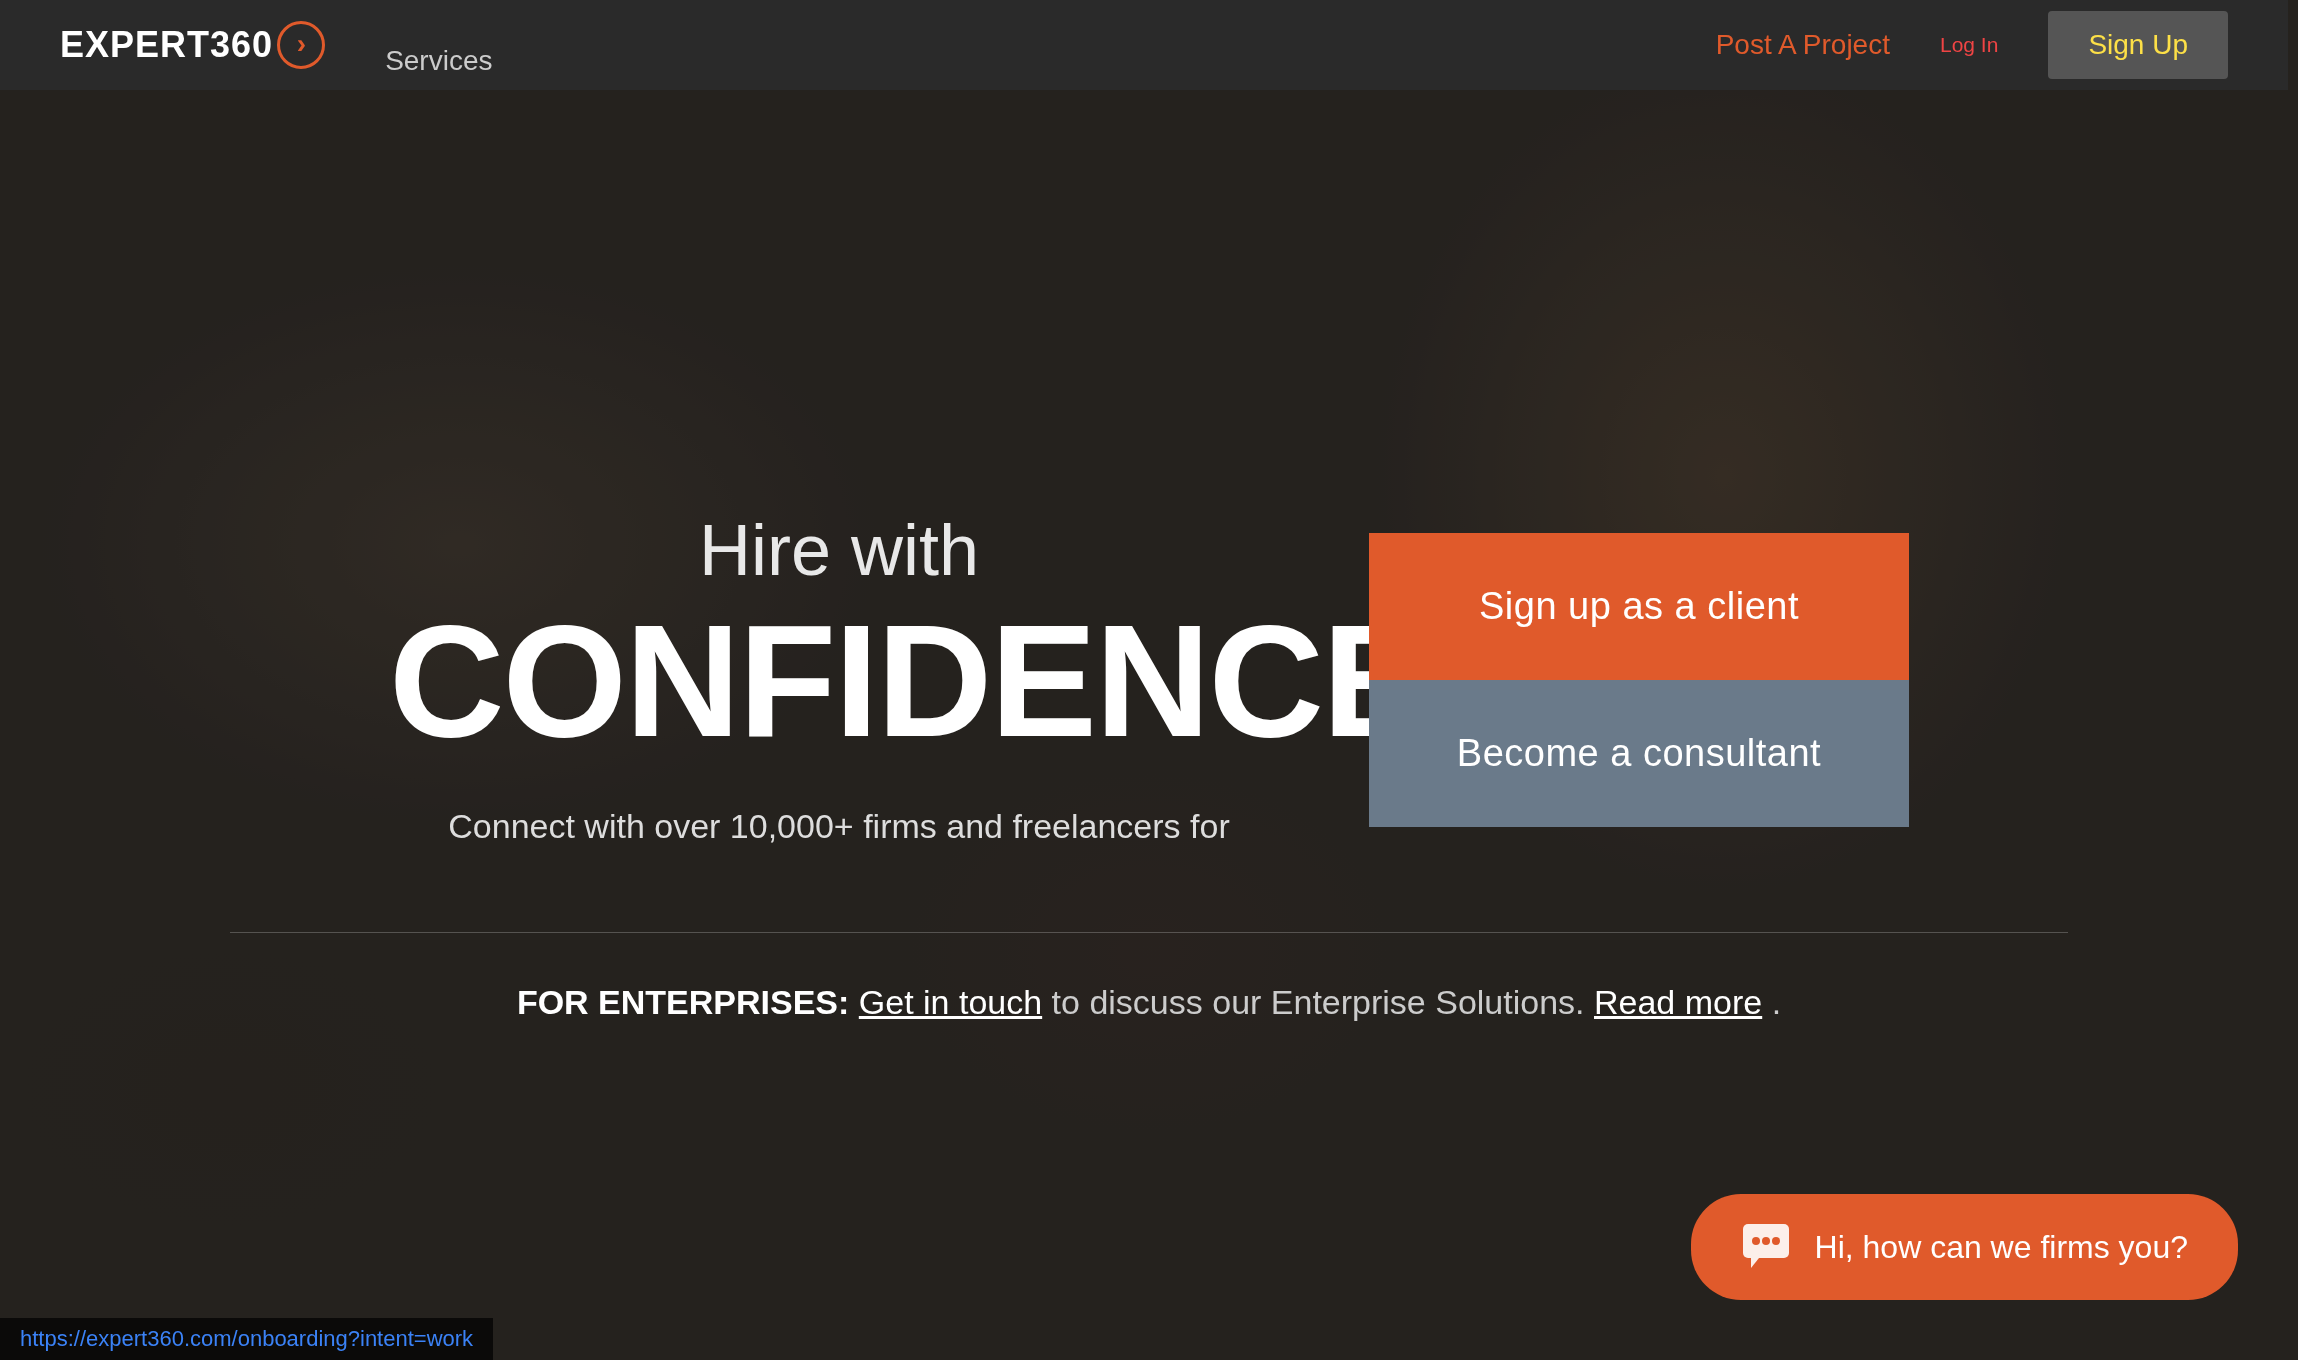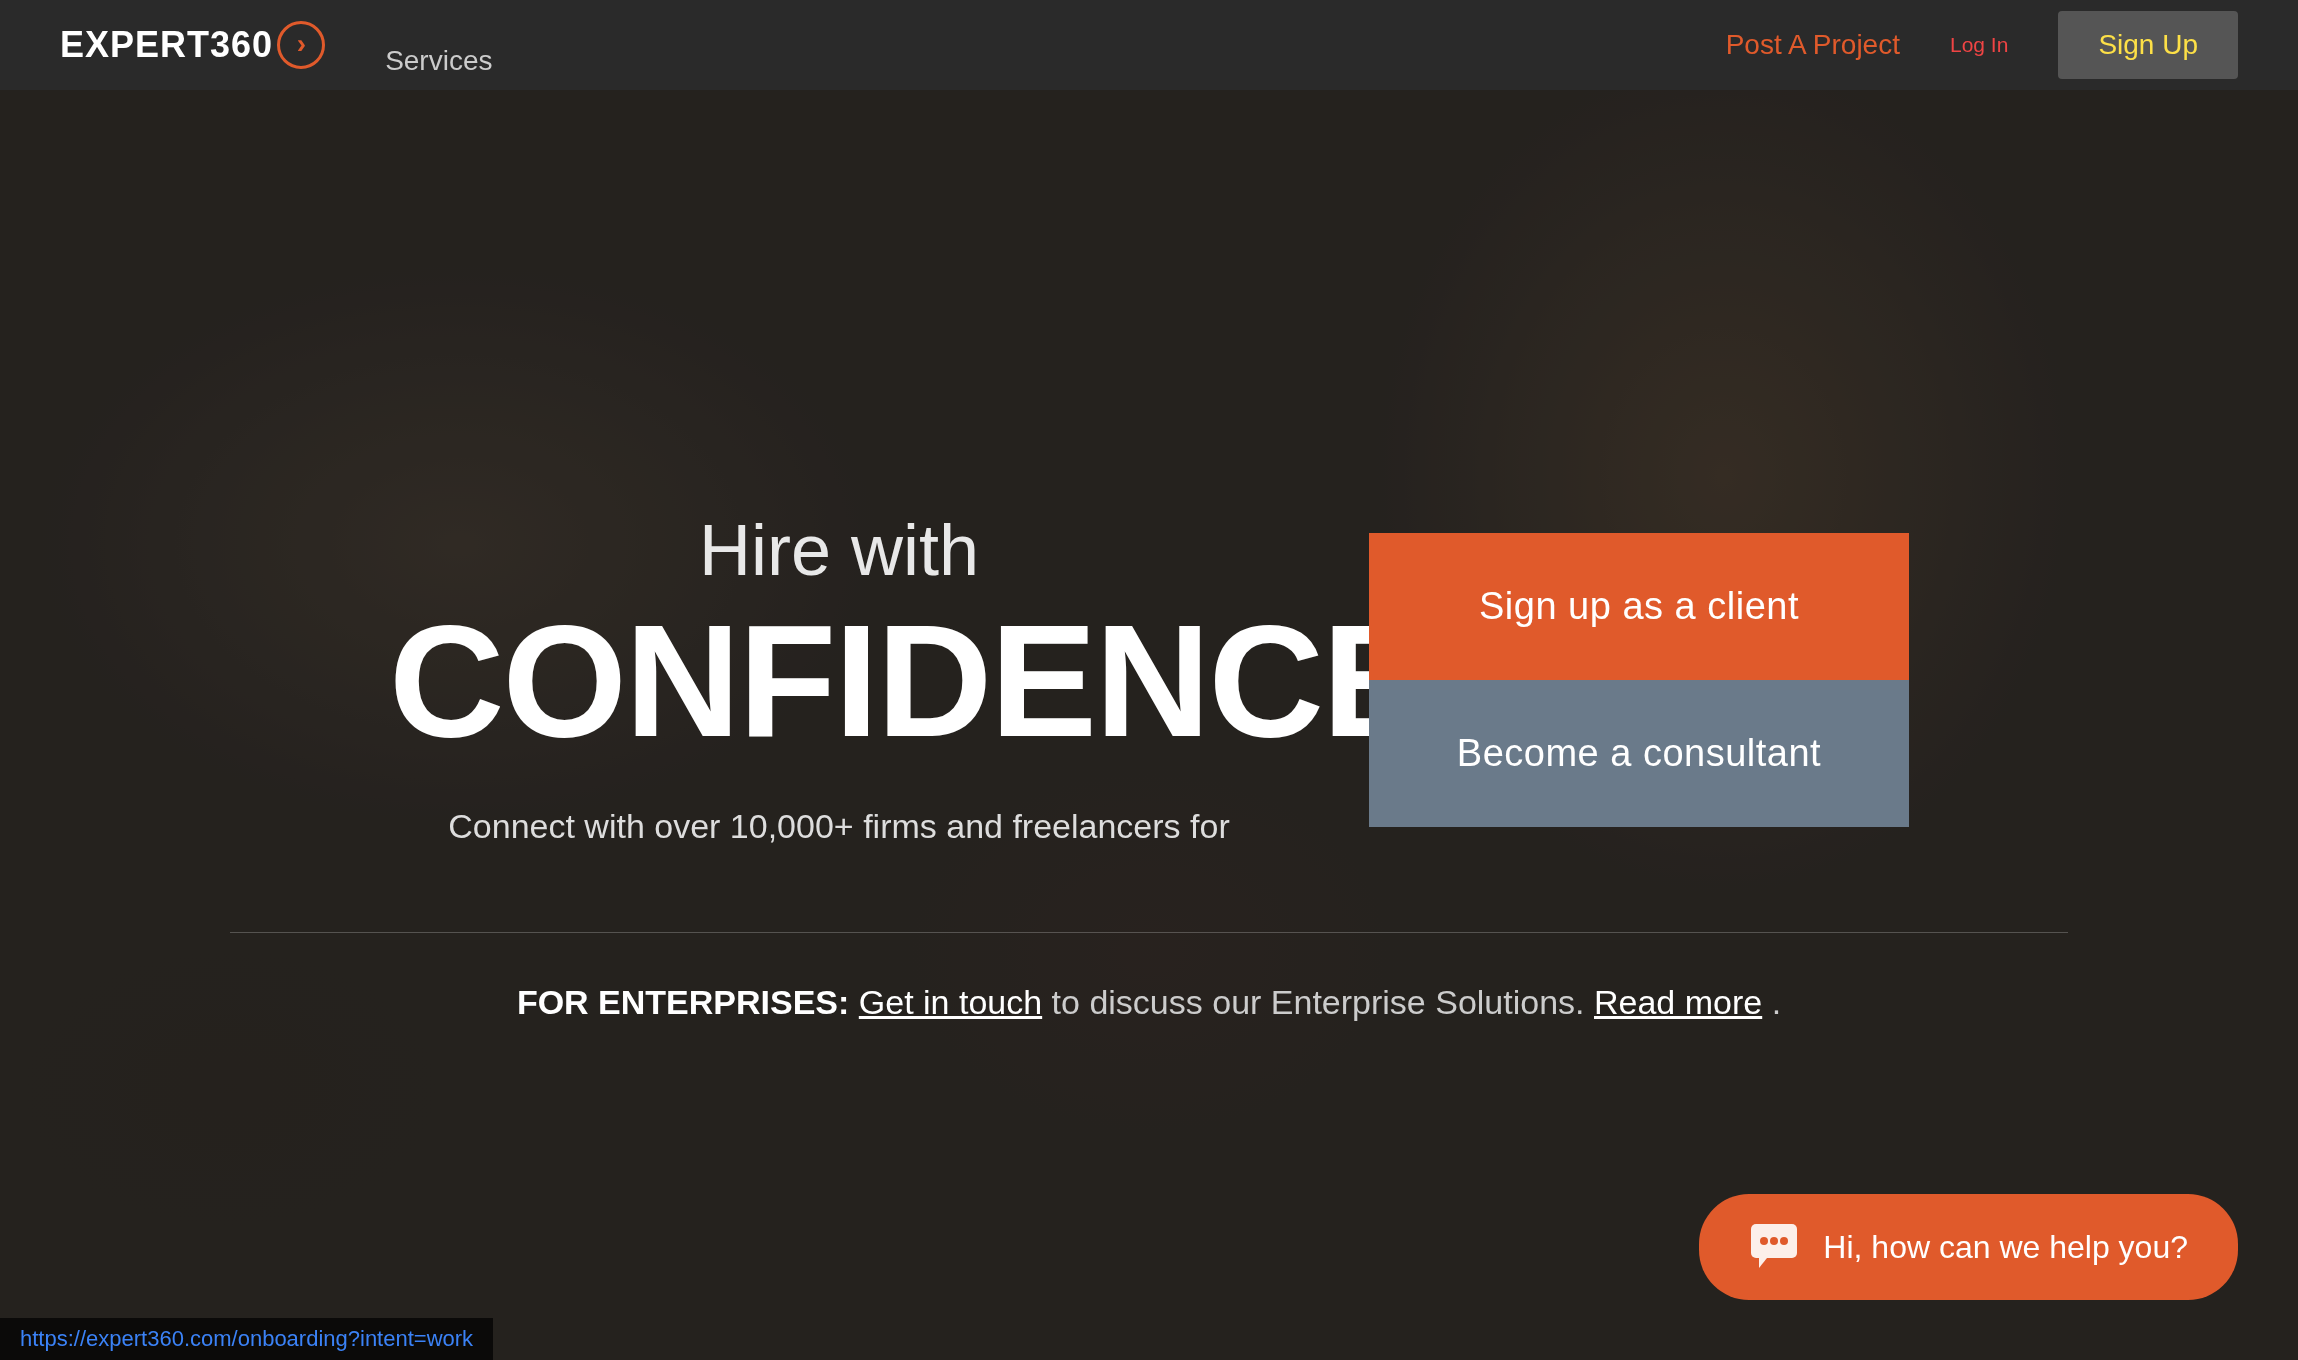--- a/index.html
+++ b/index.html
@@ -14,21 +14,21 @@
       height: 1360px;
       overflow: hidden;
       background: #1a1a1a;
     }
 
     
     .navbar {
       position: absolute;
       top: 0;
       left: 0;
-      right: 0;
+      right: 10px;
       height: 90px;
       background: #2a2a2a;
       display: flex;
       align-items: center;
       padding: 0 60px;
       z-index: 100;
     }
 
     .logo-container {
       display: flex;
@@ -368,18 +368,18 @@
 </div>
 
 <div class="chat-widget">
   <svg class="chat-icon" viewBox="0 0 50 50" fill="white">
     <rect x="2" y="2" width="46" height="34" rx="5" ry="5" fill="white" opacity="0.9"></rect>
     <polygon points="10,36 18,36 10,46" fill="white" opacity="0.9"></polygon>
     <circle cx="15" cy="19" r="4" fill="#e05a2b"></circle>
     <circle cx="25" cy="19" r="4" fill="#e05a2b"></circle>
     <circle cx="35" cy="19" r="4" fill="#e05a2b"></circle>
   </svg>
-  <span class="chat-text">Hi, how can we help you?</span>
+  <span class="chat-text">Hi, how can we firms you?</span>
 </div>
 
 <div class="status-bar">
   <span>https://expert360.com/onboarding?intent=work</span>
 </div>
 
 </body></html>

